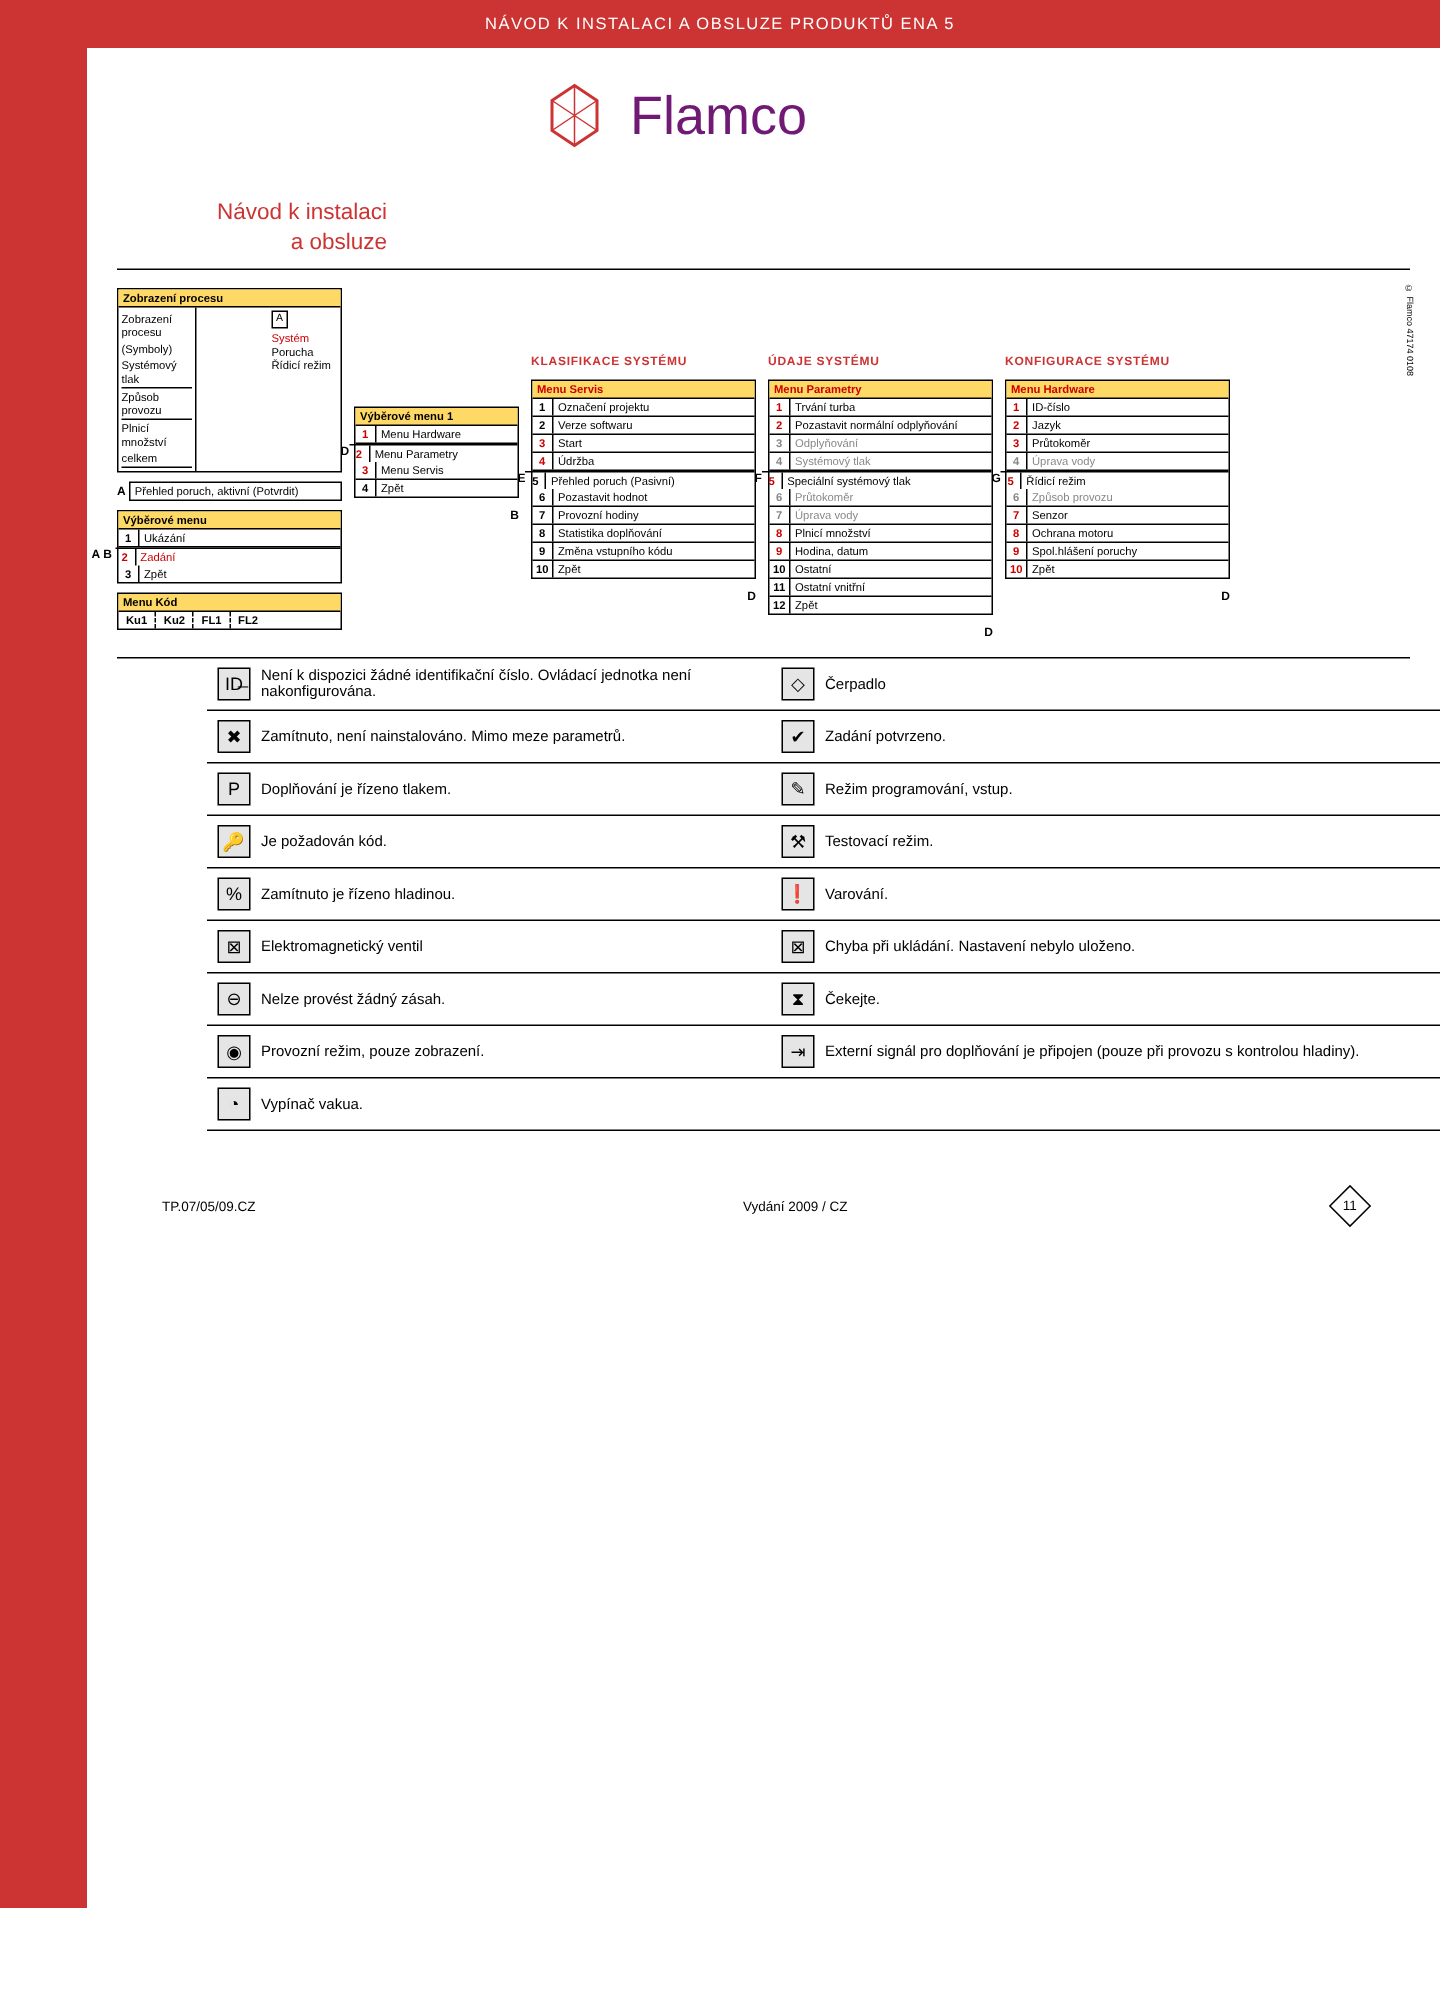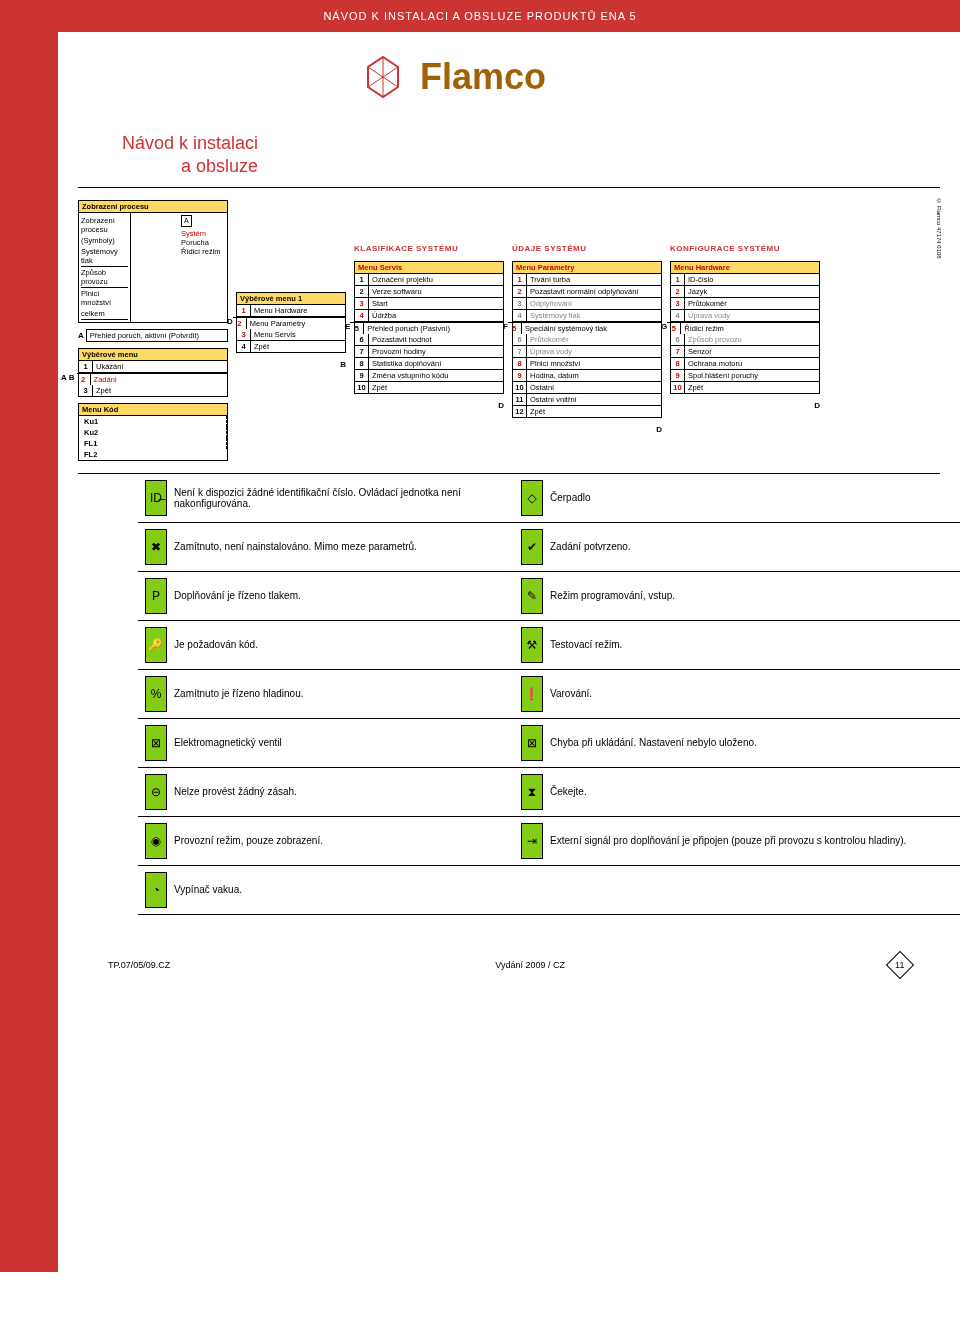--- a/index.html
+++ b/index.html
@@ -1,56 +1,56 @@
 <!DOCTYPE html>
 <html><head>
 <meta charset="utf-8">
 <style>
   * { box-sizing: border-box; margin: 0; padding: 0; }
   body { font-family: Arial, sans-serif; font-size: 9px; background: #fff; width: 960px; }
   .top-banner { background: #cc3333; color: #fff; text-align: center; padding: 10px; font-size: 11px; letter-spacing: 1px; }
   .logo-row { display: flex; align-items: center; padding: 20px 0 30px 280px; }
   .logo-icon { width: 50px; height: 50px; position: relative; margin-right: 12px; }
   .logo-icon svg { width: 50px; height: 50px; }
-  .logo-text { font-size: 36px; font-weight: bold; color: #a16207; }
+  .logo-text { font-size: 36px; font-weight: normal; color: #701a75; }
   .main-flex { display: flex; }
   .left-red { width: 58px; background: #cc3333; }
   .content { flex: 1; padding: 0 20px 20px 20px; }
   .intro-row { display: flex; gap: 40px; margin-bottom: 8px; }
-  .intro-left { width: 180px; text-align: right; color: #cc3333; font-size: 18px; line-height: 1.3; }
+  .intro-left { width: 180px; text-align: right; color: #cc3333; font-size: 15px; line-height: 1.3; }
   .intro-right { font-size: 13px; font-weight: bold; }
   .intro-right .num { display: inline-block; width: 30px; }
   .diagram-wrap { border-top: 1px solid #000; border-bottom: 1px solid #000; padding: 12px 0; display: flex; gap: 8px; position: relative; }
   .menu-box { border: 1px solid #000; font-size: 7.5px; }
   .menu-header { background: #ffd966; border-bottom: 1px solid #000; padding: 1px 3px; font-weight: bold; }
   .menu-header.red { color: #c00; }
   .menu-row { display: flex; border-bottom: 1px solid #000; }
   .menu-row:last-child { border-bottom: none; }
   .menu-row .n { width: 14px; border-right: 1px solid #000; text-align: center; padding: 1px; font-weight: bold; }
   .menu-row .n.red { color: #c00; }
   .menu-row .n.grey { color: #888; }
   .menu-row .t { flex: 1; padding: 1px 3px; }
   .menu-row .t.grey { color: #888; }
   .menu-row .t.red { color: #c00; }
   .col { display: flex; flex-direction: column; gap: 6px; }
   .small-text { font-size: 7.5px; line-height: 1.2; }
-  .kod-row { display: flex; flex-direction: column; }
+  .kod-row { display: flex; }
   .kod-row div { border-right: 1px dashed #000; padding: 1px 5px; font-weight: bold; font-size: 7.5px; }
   .kod-row div:last-child { border-right: none; }
   .sec-title { font-size: 8px; font-weight: bold; color: #cc3333; letter-spacing: 0.5px; margin-bottom: 2px; margin-top: 44px; }
   .letter { font-size: 8px; font-weight: bold; }
   .symbols-heading { font-size: 13px; font-weight: bold; padding: 10px 0 20px 272px; }
   .symbols-heading .num { display: inline-block; width: 40px; }
   .symbols-table { width: 100%; margin-left: 60px; }
   .sym-row { display: flex; border-bottom: 1px solid #000; padding: 6px 0; align-items: center; }
   .sym-cell1 { width: 36px; display: flex; justify-content: center; }
   .sym-cell2 { width: 340px; font-size: 10px; padding-right: 20px; }
   .sym-cell3 { width: 36px; display: flex; justify-content: center; }
   .sym-cell4 { flex: 1; font-size: 10px; }
-  .sym-icon { width: 22px; height: 36px; border: 1px solid #000; display: flex; align-items: center; justify-content: center; font-size: 12px; background: #84cc16; }
+  .sym-icon { width: 22px; height: 22px; border: 1px solid #000; display: flex; align-items: center; justify-content: center; font-size: 12px; background: #e5e5e5; }
   .footer-row { display: flex; justify-content: space-between; align-items: center; padding: 40px 30px 10px 30px; font-size: 9px; }
   .footer-page { border: 1px solid #000; width: 20px; height: 20px; transform: rotate(45deg); display: flex; align-items: center; justify-content: center; }
   .footer-page span { transform: rotate(-45deg); }
   .side-text { writing-mode: vertical-rl; font-size: 6px; position: absolute; right: -2px; top: 10px; }
   .proc-lines div { border-bottom: 1px solid #000; padding: 1px 0; }
   .label-box { border: 1px solid #000; padding: 1px 2px; text-align: center; font-size: 7px; display: inline-block; }
 </style>
 </head>
 <body>
 

